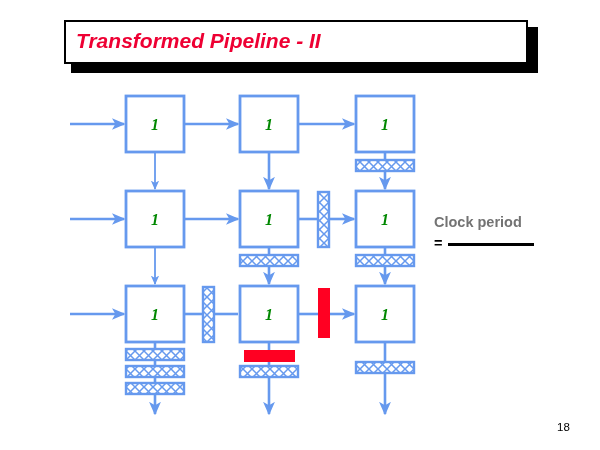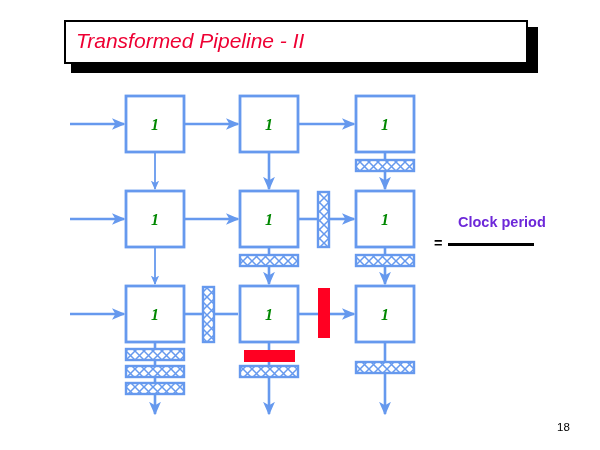--- a/index.html
+++ b/index.html
@@ -32,21 +32,21 @@
     height: 44px;
     background: #ffffff;
     border: 2px solid #000000;
     box-sizing: border-box;
   }
   #title-text {
     position: absolute;
     left: 10px;
     top: 7px;
     font-size: 21px;
-    font-weight: normal;
+    font-weight: bold;
     font-style: italic;
     color: #ee0033;
     letter-spacing: 0px;
     white-space: nowrap;
   }
 
   
   #diagram {
     position: absolute;
     left: 0;
@@ -58,24 +58,23 @@
   
   #clock-note {
     position: absolute;
     left: 434px;
     top: 214px;
     width: 150px;
   }
   #clock-label {
     font-size: 14.5px;
     font-weight: bold;
-    color: #6d28d9;
+    color: #737373;
     white-space: nowrap;
     line-height: 1.2;
-    margin-left: 24px;
   }
   #clock-eq-row {
     margin-top: 4px;
     display: flex;
     align-items: center;
   }
   #clock-eq {
     font-size: 14.5px;
     font-weight: bold;
     color: #000000;

